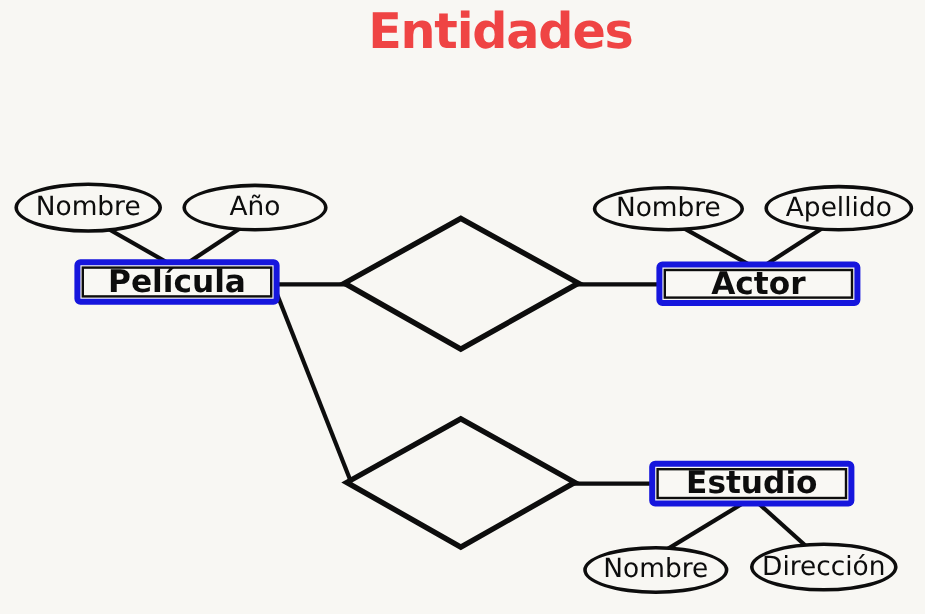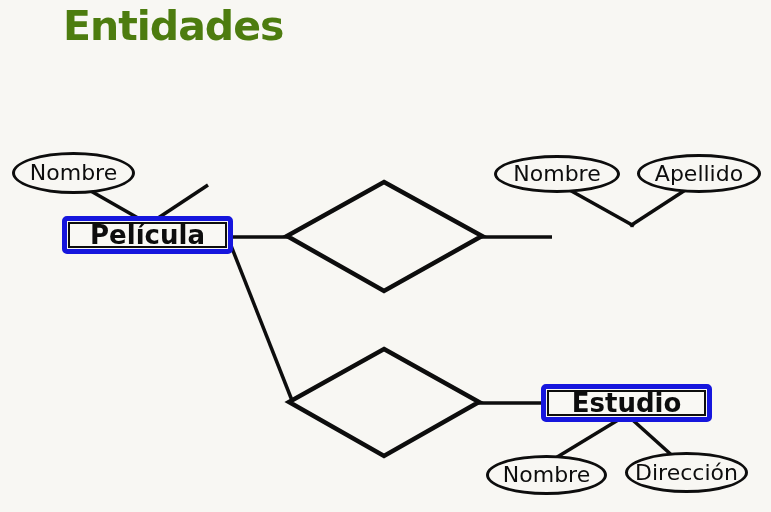--- a/index.html
+++ b/index.html
@@ -3,22 +3,22 @@
 <meta charset="utf-8">
 <style>
   html,body { margin:0; padding:0; background:#ffffff; }
   .canvas {
     position:relative; width:771px; height:512px;
     background:#f8f7f3; overflow:hidden;
     font-family:"DejaVu Sans", sans-serif; color:#0d0d0d;
   }
   .title {
     position:absolute; top:2px; left:63px; right:0; margin:0;
-    font-size:41px; font-weight:bold;
-    letter-spacing:-1px; color:#4d7c0f;
+    text-align:center; font-size:41px; font-weight:bold;
+    letter-spacing:-1px; color:#ef4444;
   }
   svg.connectors { position:absolute; left:0; top:0; }
 
   .ellipse {
     position:absolute; box-sizing:border-box;
     border:3px solid #0d0d0d; border-radius:50%;
     background:#f8f7f3;
     display:flex; align-items:center; justify-content:center;
     font-size:22px; line-height:1;
   }
@@ -72,34 +72,40 @@
     <line x1="476" y1="237" x2="552" y2="237" stroke="#0d0d0d" stroke-width="3.5"></line>
     <line x1="473" y1="403" x2="548" y2="403" stroke="#0d0d0d" stroke-width="3.5"></line>
 
     <polygon points="384,182 482,236 384,291 287,236" fill="#f8f7f3" stroke="#0d0d0d" stroke-width="4.5" stroke-linejoin="miter"></polygon>
     <polygon points="384,349 479,402 384,456 289,402" fill="#f8f7f3" stroke="#0d0d0d" stroke-width="4.5" stroke-linejoin="miter"></polygon>
   </svg>
 
   <div class="ellipse e-pel-nombre">
     <span>Nombre</span>
   </div>
+  <div class="ellipse e-pel-anio">
+    <span>Año</span>
+  </div>
   <div class="ellipse e-act-nombre">
     <span>Nombre</span>
   </div>
   <div class="ellipse e-act-apell">
     <span>Apellido</span>
   </div>
   <div class="ellipse e-est-nombre">
     <span>Nombre</span>
   </div>
   <div class="ellipse e-est-direc">
     <span>Dirección</span>
   </div>
 
   <div class="entity ent-pelicula">
     <div class="entity-inner">Película</div>
   </div>
+  <div class="entity ent-actor">
+    <div class="entity-inner">Actor</div>
+  </div>
   <div class="entity ent-estudio">
     <div class="entity-inner">Estudio</div>
   </div>
 
 
 </div>
 
 </body></html>

